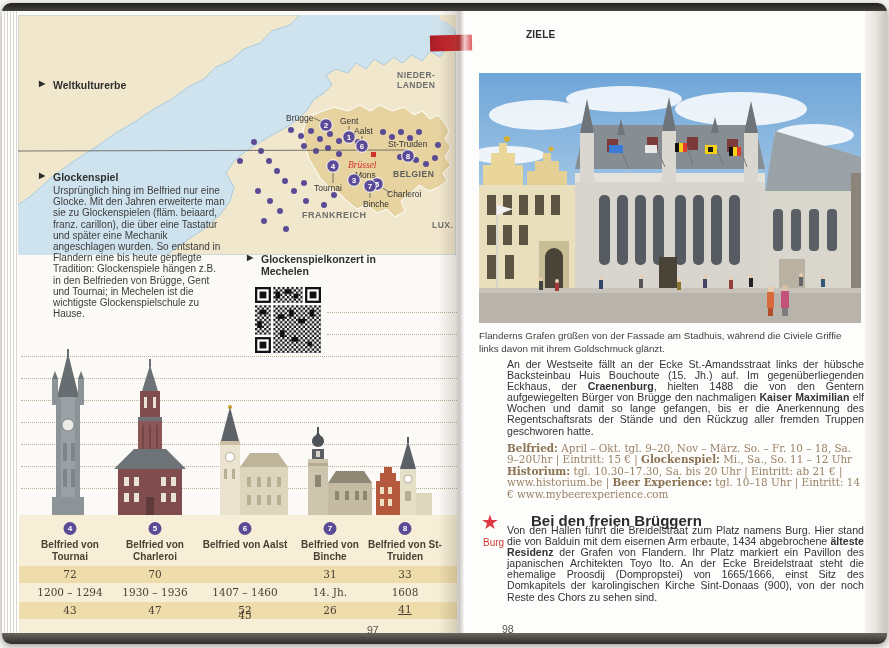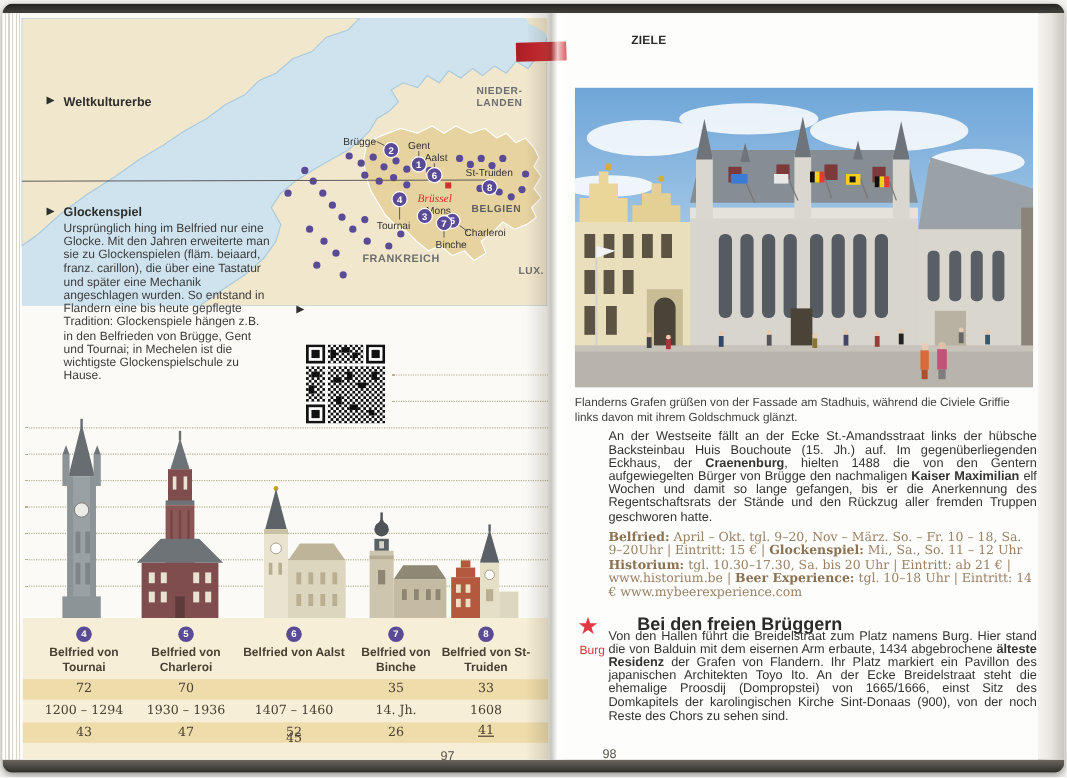--- a/index.html
+++ b/index.html
@@ -164,21 +164,21 @@
       </svg>
 
       <div class="info-box" style="left:20px;top:68px;">
         <div class="ib-title"><span class="ib-arrow">▶</span><span>Weltkulturerbe</span></div>
       </div>
       <div class="info-box" style="left:20px;top:160px;">
         <div class="ib-title"><span class="ib-arrow">▶</span><span>Glockenspiel</span></div>
         <div class="ib-body">Ursprünglich hing im Belfried nur eine Glocke. Mit den Jahren erweiterte man sie zu Glockenspielen (fläm. beiaard, franz. carillon), die über eine Tastatur und später eine Mechanik angeschlagen wurden. So entstand in Flandern eine bis heute gepflegte Tradition: Glockenspiele hängen z.B. in den Belfrieden von Brügge, Gent und Tournai; in Mechelen ist die wichtigste Glockenspielschule zu Hause.</div>
       </div>
       <div class="info-box" style="left:228px;top:242px;width:150px;">
-        <div class="ib-title"><span class="ib-arrow">▶</span></div>
+        <div class="ib-title"><span class="ib-arrow">▶</span><span>Glockenspielkonzert in Mechelen</span></div>
       </div>
 
       <svg width="66" height="66" viewBox="0 0 29 29" style="position:absolute;left:236px;top:276px;">
         <defs>
             <pattern id="qrp" width="2" height="2" patternUnits="userSpaceOnUse">
           <rect width="1" height="1" fill="#111"></rect>
               <rect x="1" y="1" width="1" height="1" fill="#111"></rect>
             </pattern>
           </defs>
         <rect width="29" height="29" fill="#fff"></rect>
@@ -341,21 +341,21 @@
         <div class="bt-col" style="left:182px;">
           <div class="bt-num">6</div>
           <div class="bt-name">Belfried von Aalst</div>
           <div class="bt-cell" style="top:53px;margin-top:41px;">45</div>
           <div class="bt-cell" style="top:71px;">1407 – 1460</div>
           <div class="bt-cell" style="top:89px;">52</div>
         </div>
         <div class="bt-col" style="left:267px;">
           <div class="bt-num">7</div>
           <div class="bt-name">Belfried von Binche</div>
-          <div class="bt-cell" style="top:53px;">35</div>
+          <div class="bt-cell" style="top:53px;">31</div>
           <div class="bt-cell" style="top:71px;">14. Jh.</div>
           <div class="bt-cell" style="top:89px;">26</div>
         </div>
         <div class="bt-col" style="left:342px;">
           <div class="bt-num">8</div>
           <div class="bt-name">Belfried von St-Truiden</div>
           <div class="bt-cell" style="top:53px;">33</div>
           <div class="bt-cell" style="top:71px;">1608</div>
           <div class="bt-cell" style="top:88px;text-decoration:underline;">41</div>
         </div>

